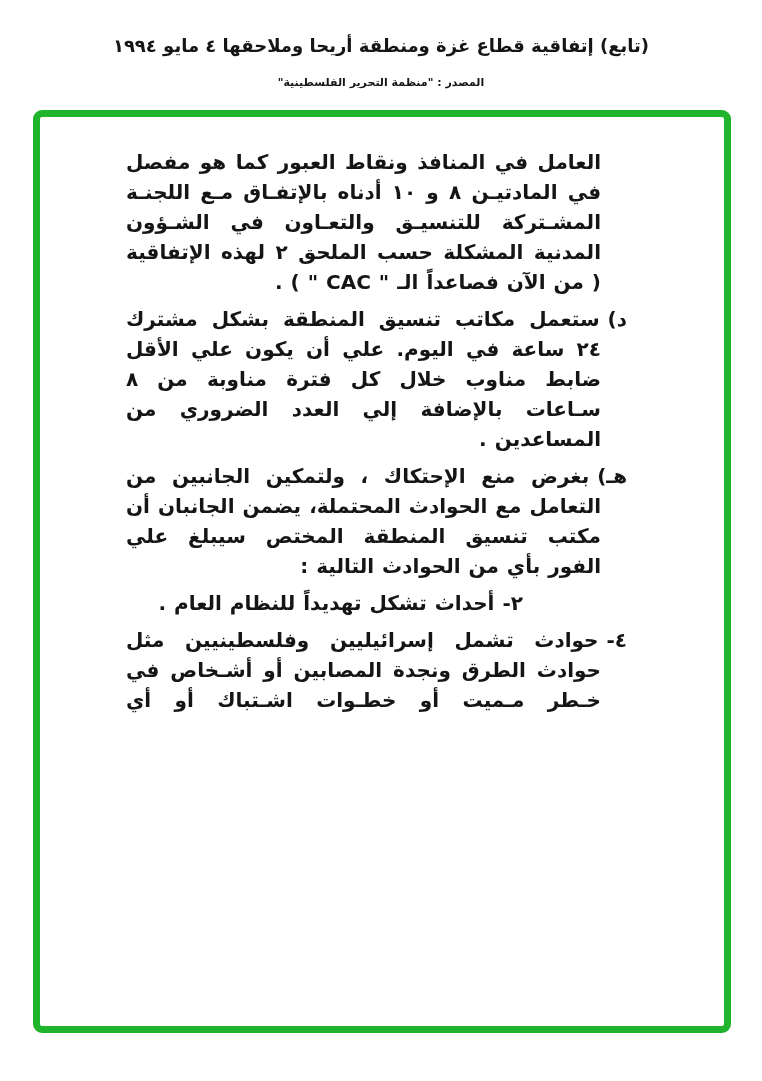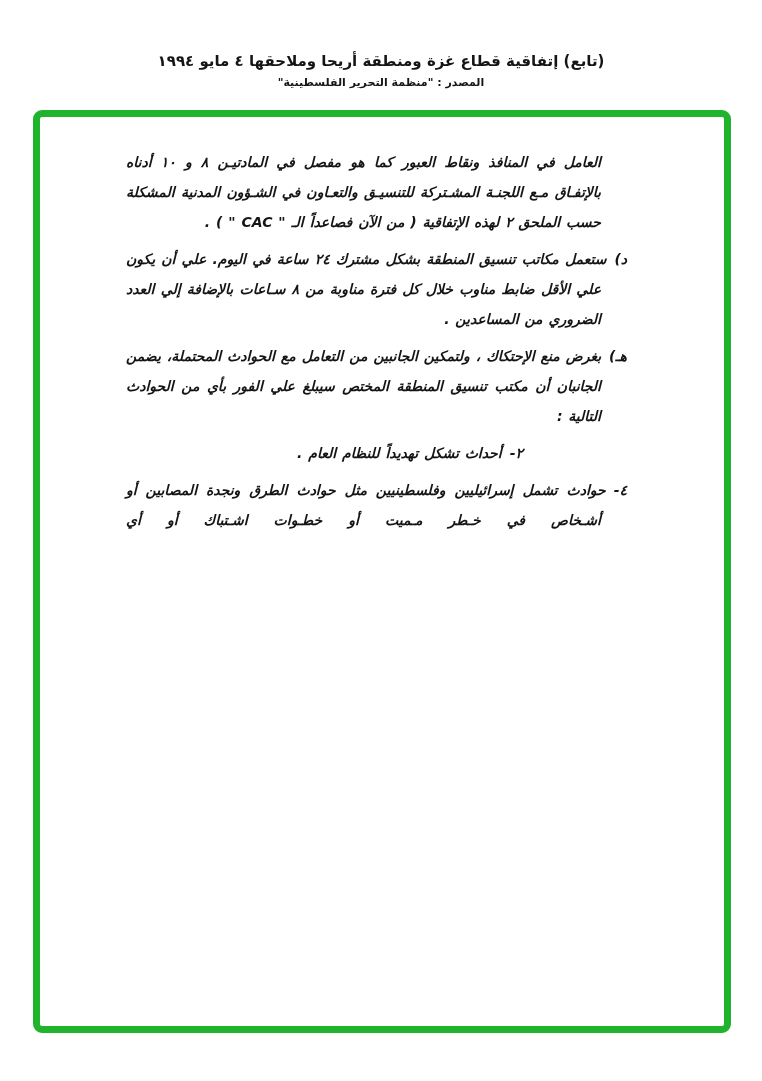--- a/index.html
+++ b/index.html
@@ -13,26 +13,26 @@
     width: 762px;
     height: 1081px;
     background: #ffffff;
     overflow: hidden;
     color: #151515;
   }
 
   
   .header-title {
     position: absolute;
-    top: 52px;
+    top: 35px;
     left: 0;
     width: 100%;
     text-align: center;
     direction: rtl;
-    font-size: 15px;
+    font-size: 18px;
     font-weight: bold;
     letter-spacing: 0.2px;
   }
   .header-source {
     position: absolute;
     top: 76px;
     left: 0;
     width: 100%;
     text-align: center;
     direction: rtl;
@@ -58,25 +58,24 @@
     position: absolute;
     top: 0;
     left: 0;
     right: 0;
     padding: 30px 97px 0 86px;
   }
   .para {
     direction: rtl;
     text-align: justify;
     font-weight: bold;
-    font-size: 14px;
+    font-size: 20px;
     line-height: 30px;
     margin: 0 0 7px 0;
     word-spacing: 1px;
-    font-style: italic;
   }
   .hang {
     padding-right: 26px;
     text-indent: -26px;
   }
   .p-cont {
     margin-right: 26px;
   }
   .marker {
     padding-left: 8px; 

